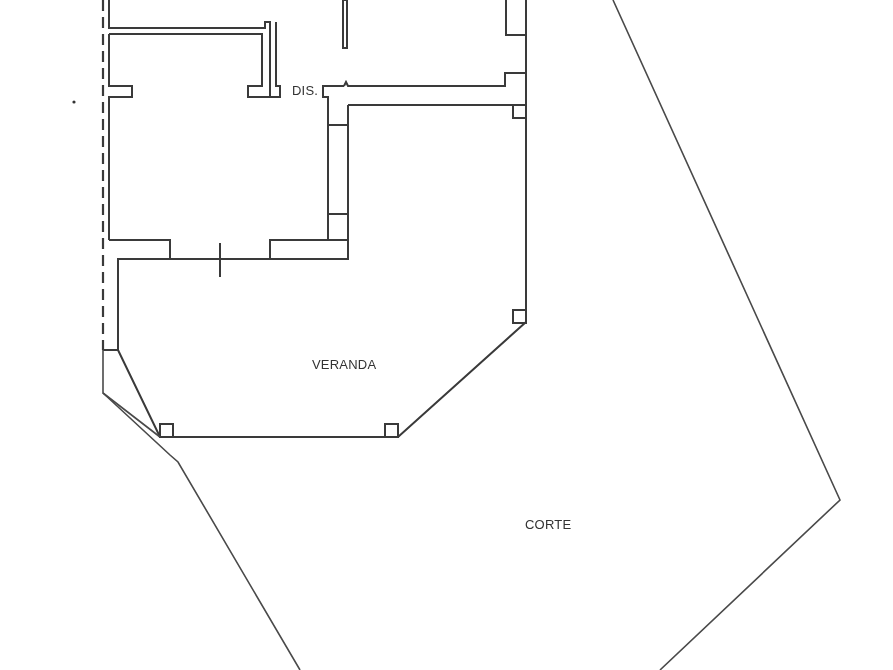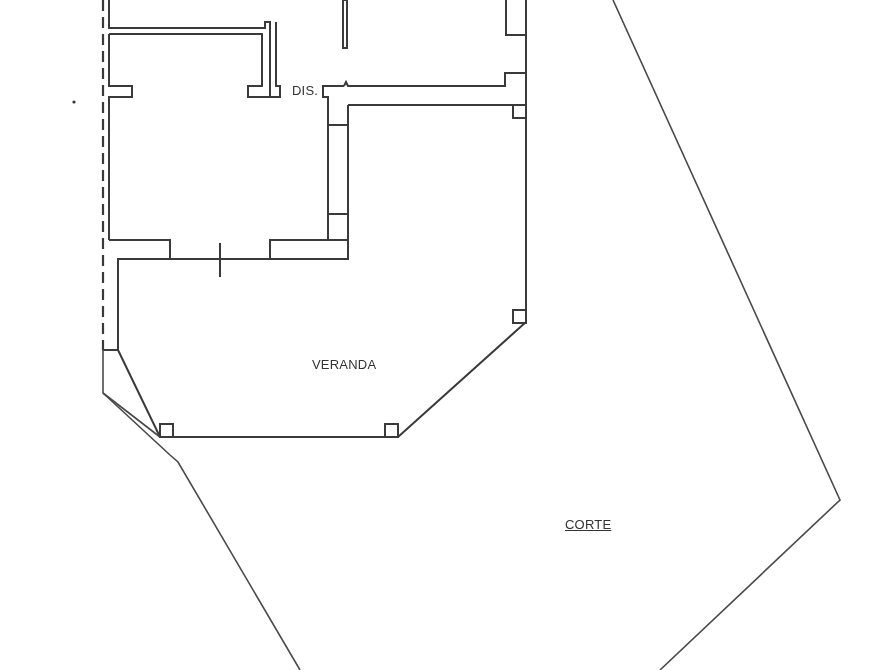--- a/index.html
+++ b/index.html
@@ -59,13 +59,13 @@
   <g>
     <polyline class="thin" points="103,393 170,455 178,462 300,670"></polyline>
     <polyline class="thin" points="613,0 840,500 660,670"></polyline>
   </g>
 
   <circle cx="74" cy="102" r="1.6" fill="#333"></circle>
 </svg>
 
 <div class="label" style="left:292px; top:39px;margin-top:44px;">DIS.</div>
 <div class="label" style="left:312px; top:357px;">VERANDA</div>
-<div class="label" style="left:565px; top:517px;text-decoration:underline;">CORTE</div>
+<div class="label" style="left:525px; top:517px;">CORTE</div>
 
 </body></html>

